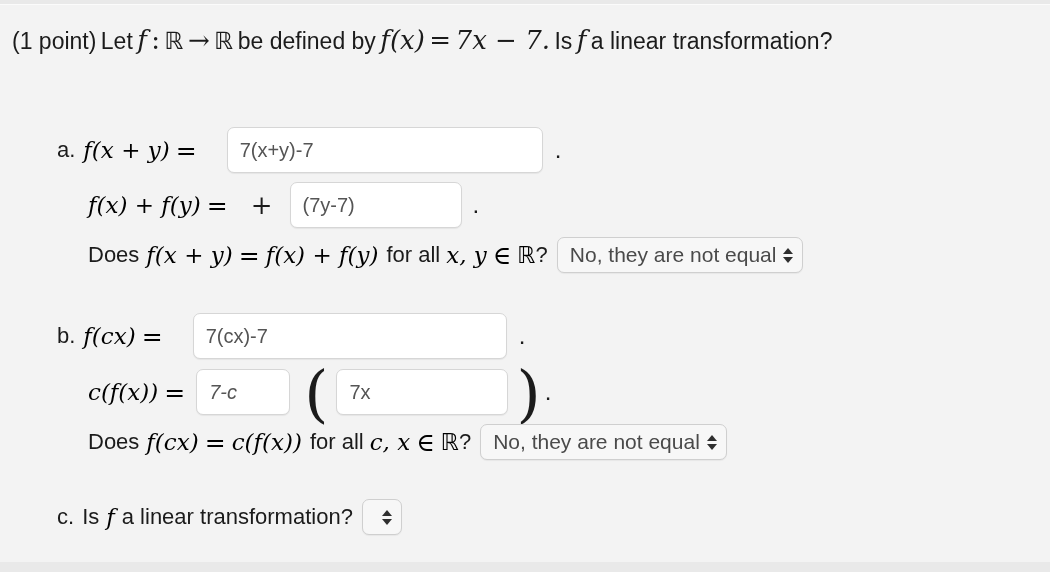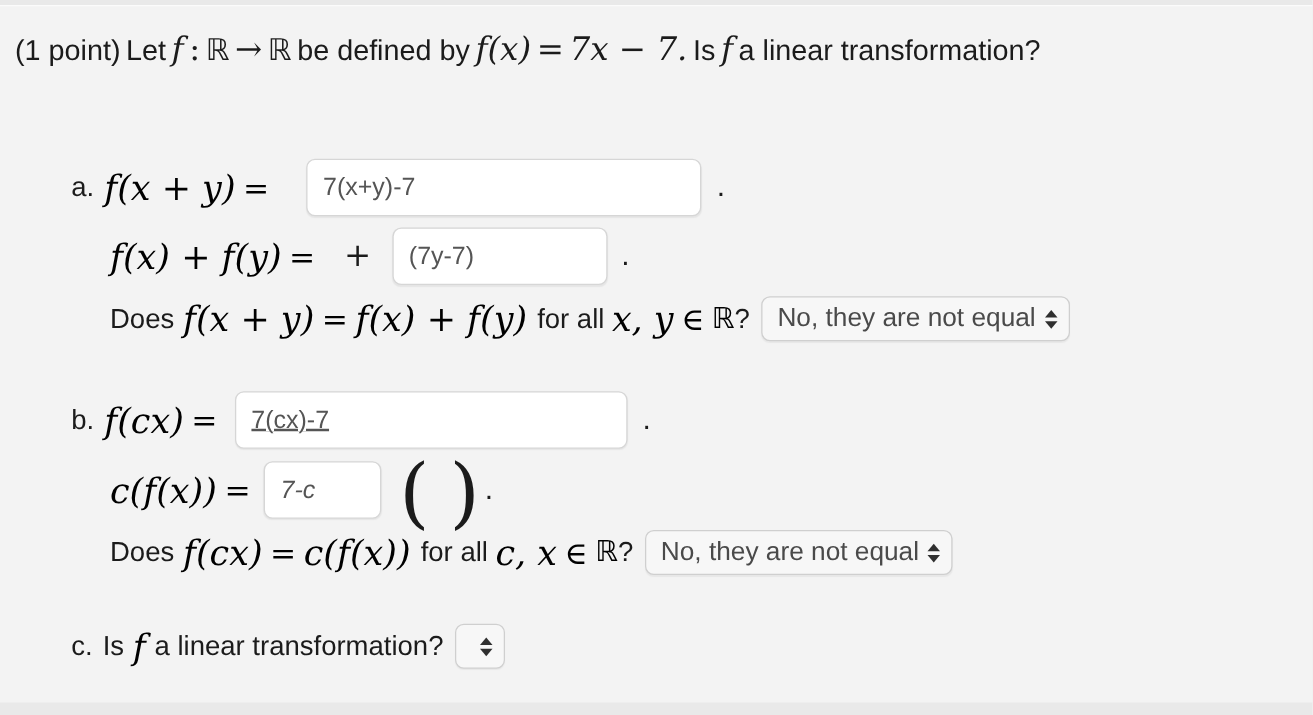--- a/index.html
+++ b/index.html
@@ -21,21 +21,21 @@
     height: 558px;
     background: #f3f3f3;
     border-top: 1px solid #fbfbfb;
     box-sizing: border-box;
   }
 
   
   .mi {
     font-family: "DejaVu Serif", "Liberation Serif", serif;
     font-style: italic;
-    font-size: 28px;
+    font-size: 23px;
   }
   .mo {
     font-family: "DejaVu Serif", "Liberation Serif", serif;
     font-style: normal;
     font-size: 25px;
   }
   .mbb {
     font-family: "DejaVu Sans", sans-serif;
     font-style: normal;
     font-size: 23px;
@@ -197,29 +197,30 @@
         <span class="up"></span>
         <span class="dn"></span>
       </span>
     </span>
   </div>
 
   <div class="row" style="left:57px; top:308px;">
     <span class="lbl" style="margin-right:8px;">b.</span>
     <span class="mi">f(cx)</span>
     <span class="mo" style="margin:0 6px;">=</span>
-    <input class="tb" style="width: 314px; height: 46px; margin-left: 8px; text-decoration: underline;" placeholder="" value="7(cx)-7">
+    <input class="tb" style="width: 314px; height: 46px; margin-left: 24px;" placeholder="" value="7(cx)-7">
     <span class="period" style="margin-left:12px;">.</span>
   </div>
 
   <div class="row" style="left:88px; top:364px;">
     <span class="mi">c(f(x))</span>
     <span class="mo" style="margin:0 6px;">=</span>
     <input class="tb" style="width: 94px; height: 46px; margin-left: 5px; font-style: italic;" placeholder="" value="7-c">
     <span class="bigparen" style="margin:0 8px 0 14px;">(</span>
+    <input class="tb" style="width: 172px; height: 46px;" placeholder="" value="7x">
     <span class="bigparen" style="margin:0 2px 0 8px;">)</span>
     <span class="period" style="margin-left:2px;">.</span>
   </div>
 
   <div class="row" style="left:88px; top:419px;">
     <span class="lbl" style="margin-right:7px;">Does</span>
     <span class="mi">f(cx)</span>
     <span class="mo" style="margin:0 6px;">=</span>
     <span class="mi">c(f(x))</span>
     <span class="lbl" style="margin:0 6px 0 8px;">for all</span>

